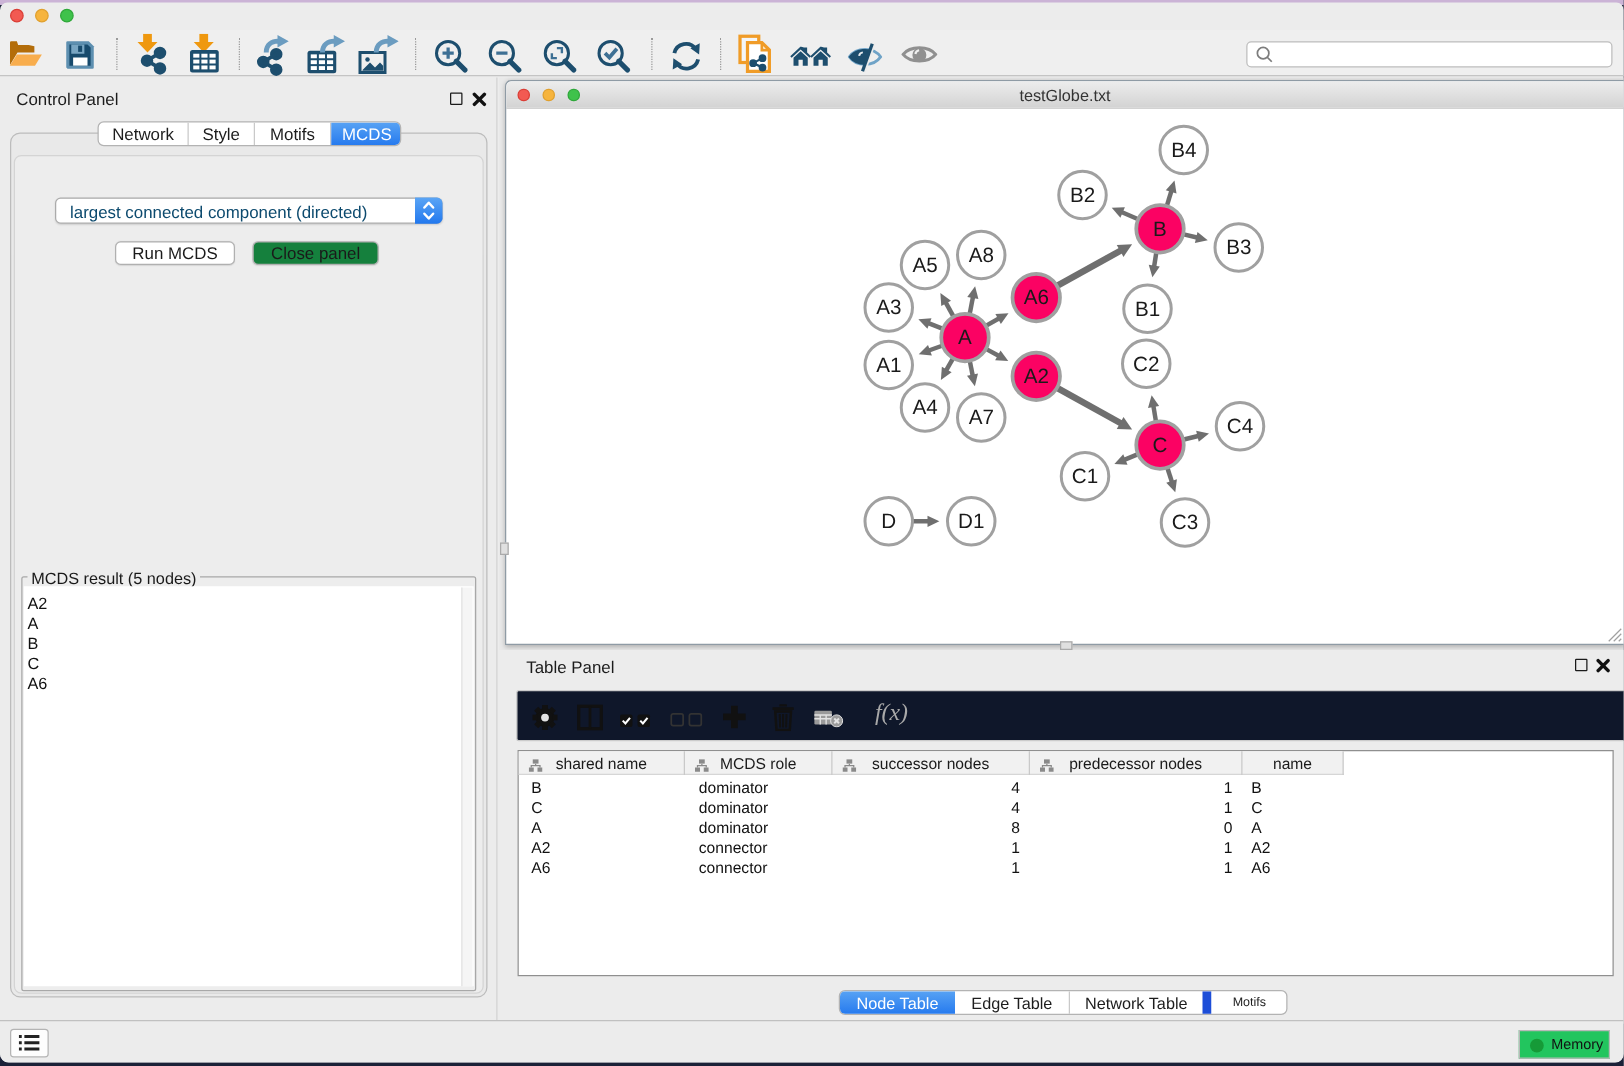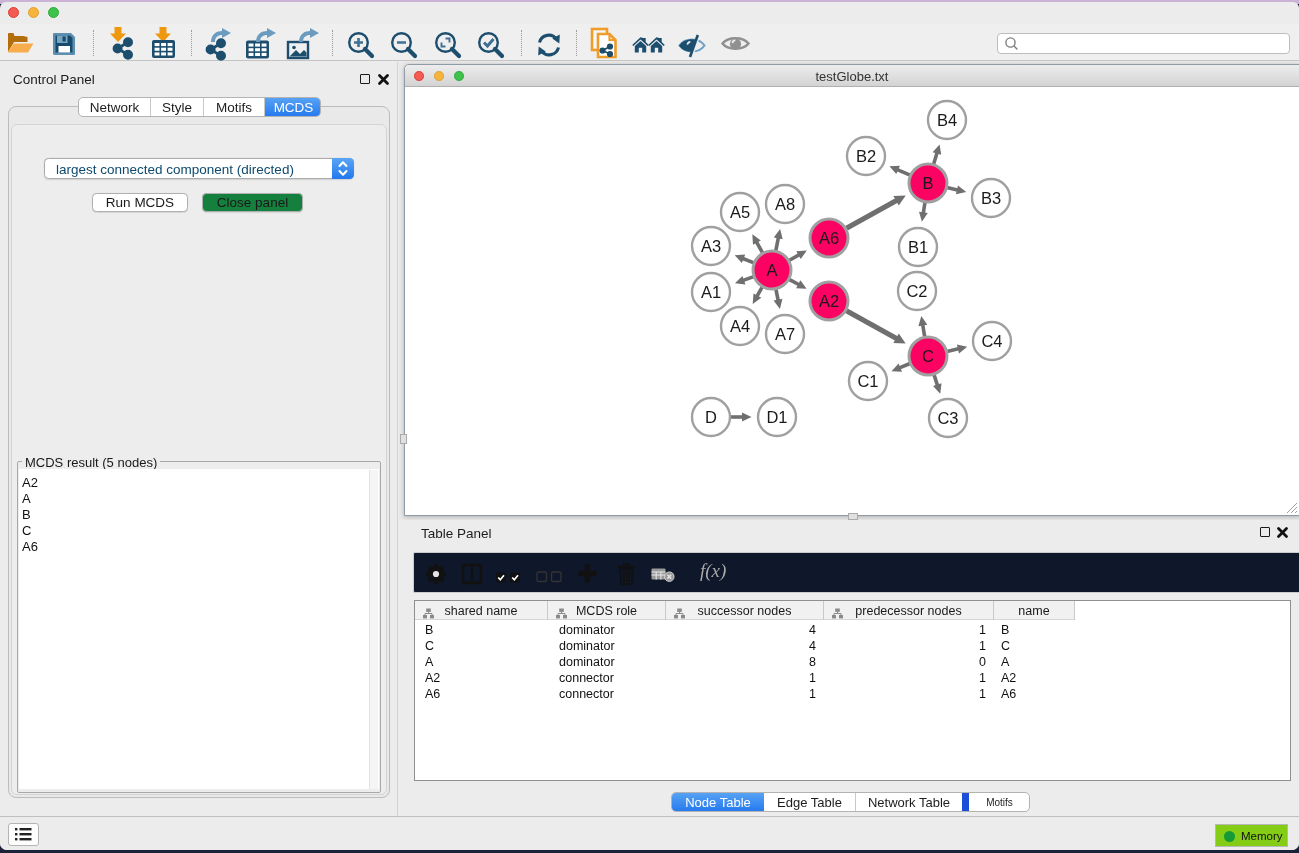--- a/index.html
+++ b/index.html
@@ -519,17 +519,17 @@
 <g fill="#222">
             <rect x="0" y="0" width="2.4" height="2.4"></rect>
             <rect x="0" y="5" width="2.4" height="2.4"></rect>
             <rect x="0" y="10" width="2.4" height="2.4"></rect>
 <rect x="4.5" y="0" width="12" height="2.4"></rect>
             <rect x="4.5" y="5" width="12" height="2.4"></rect>
             <rect x="4.5" y="10" width="12" height="2.4"></rect>
           </g>
 </svg>
       </div>
-<div class="abs" style="left:1215px;top:7px;width:73px;height:23px;background:#84cc16;border:1px solid #b8b8b8">
+<div class="abs" style="left:1215px;top:7px;width:73px;height:23px;background:#22c55e;border:1px solid #b8b8b8">
 <div class="abs" style="left:8px;top:6px;width:11px;height:11px;border-radius:50%;background:#169a37"></div>
 <div class="txt" style="left:25px;top:5px;font-size:11.5px;color:#111">Memory</div>
 </div>
 </div>
 </div>
 </body></html>

